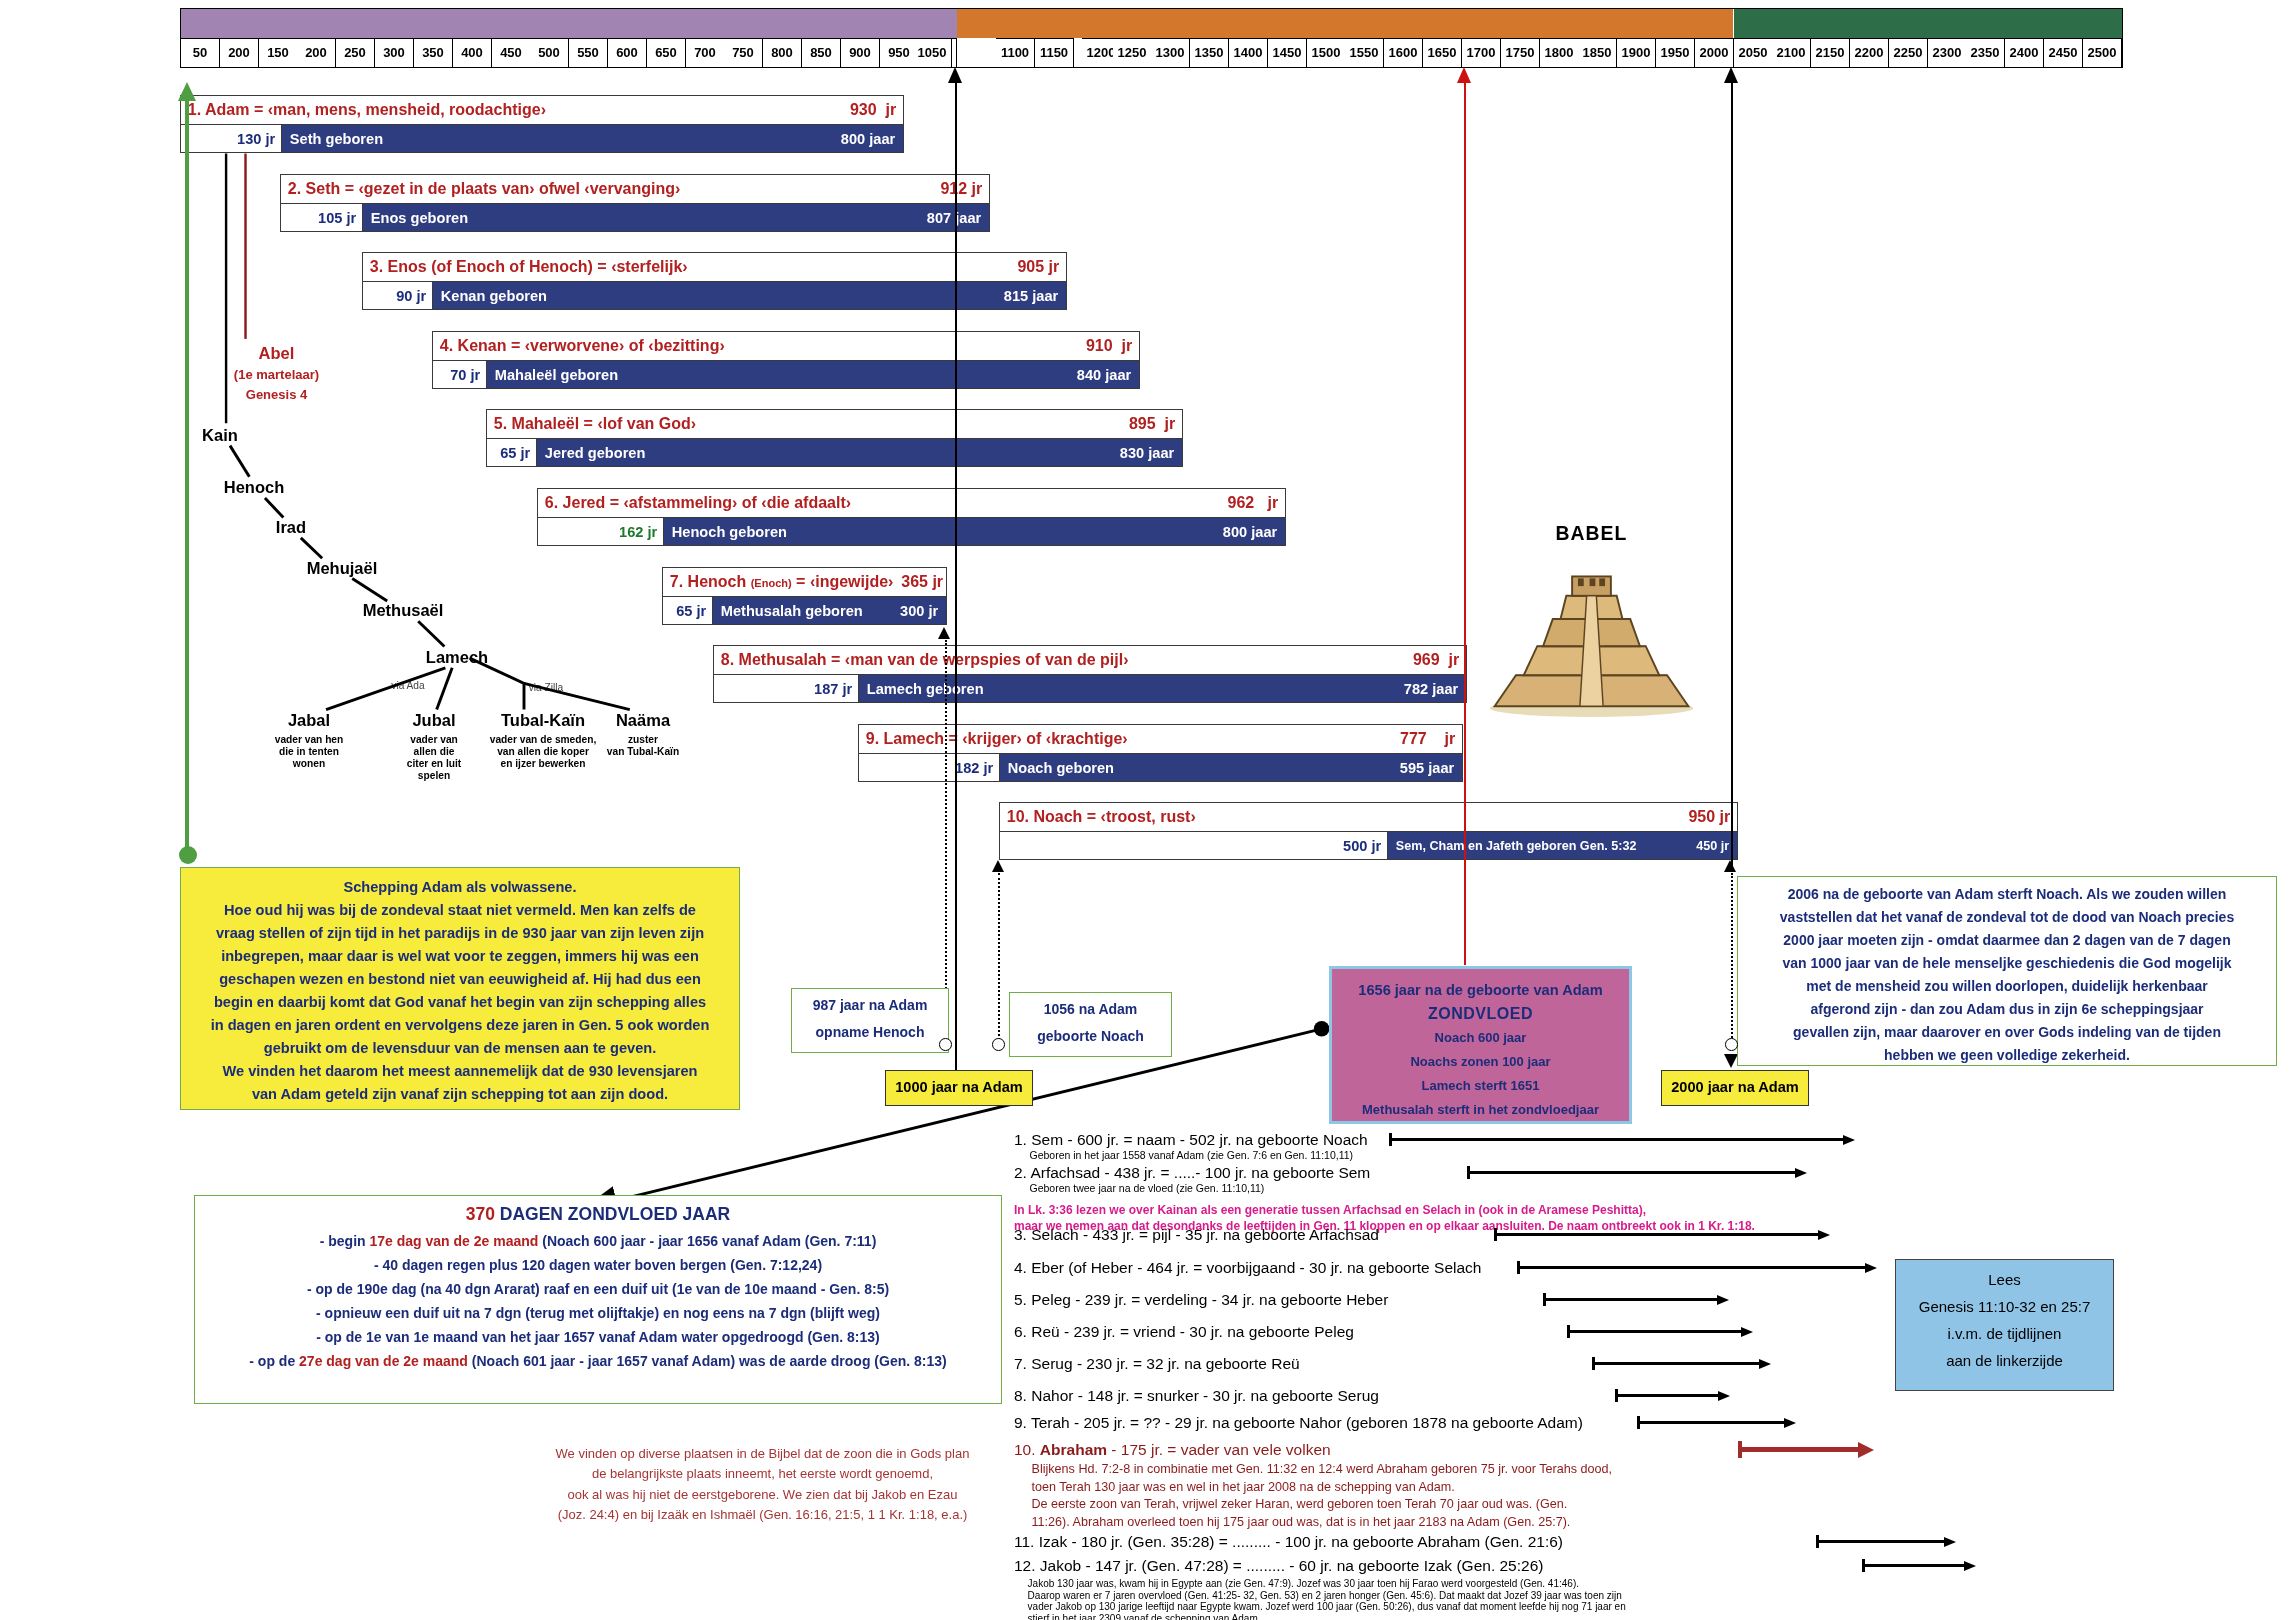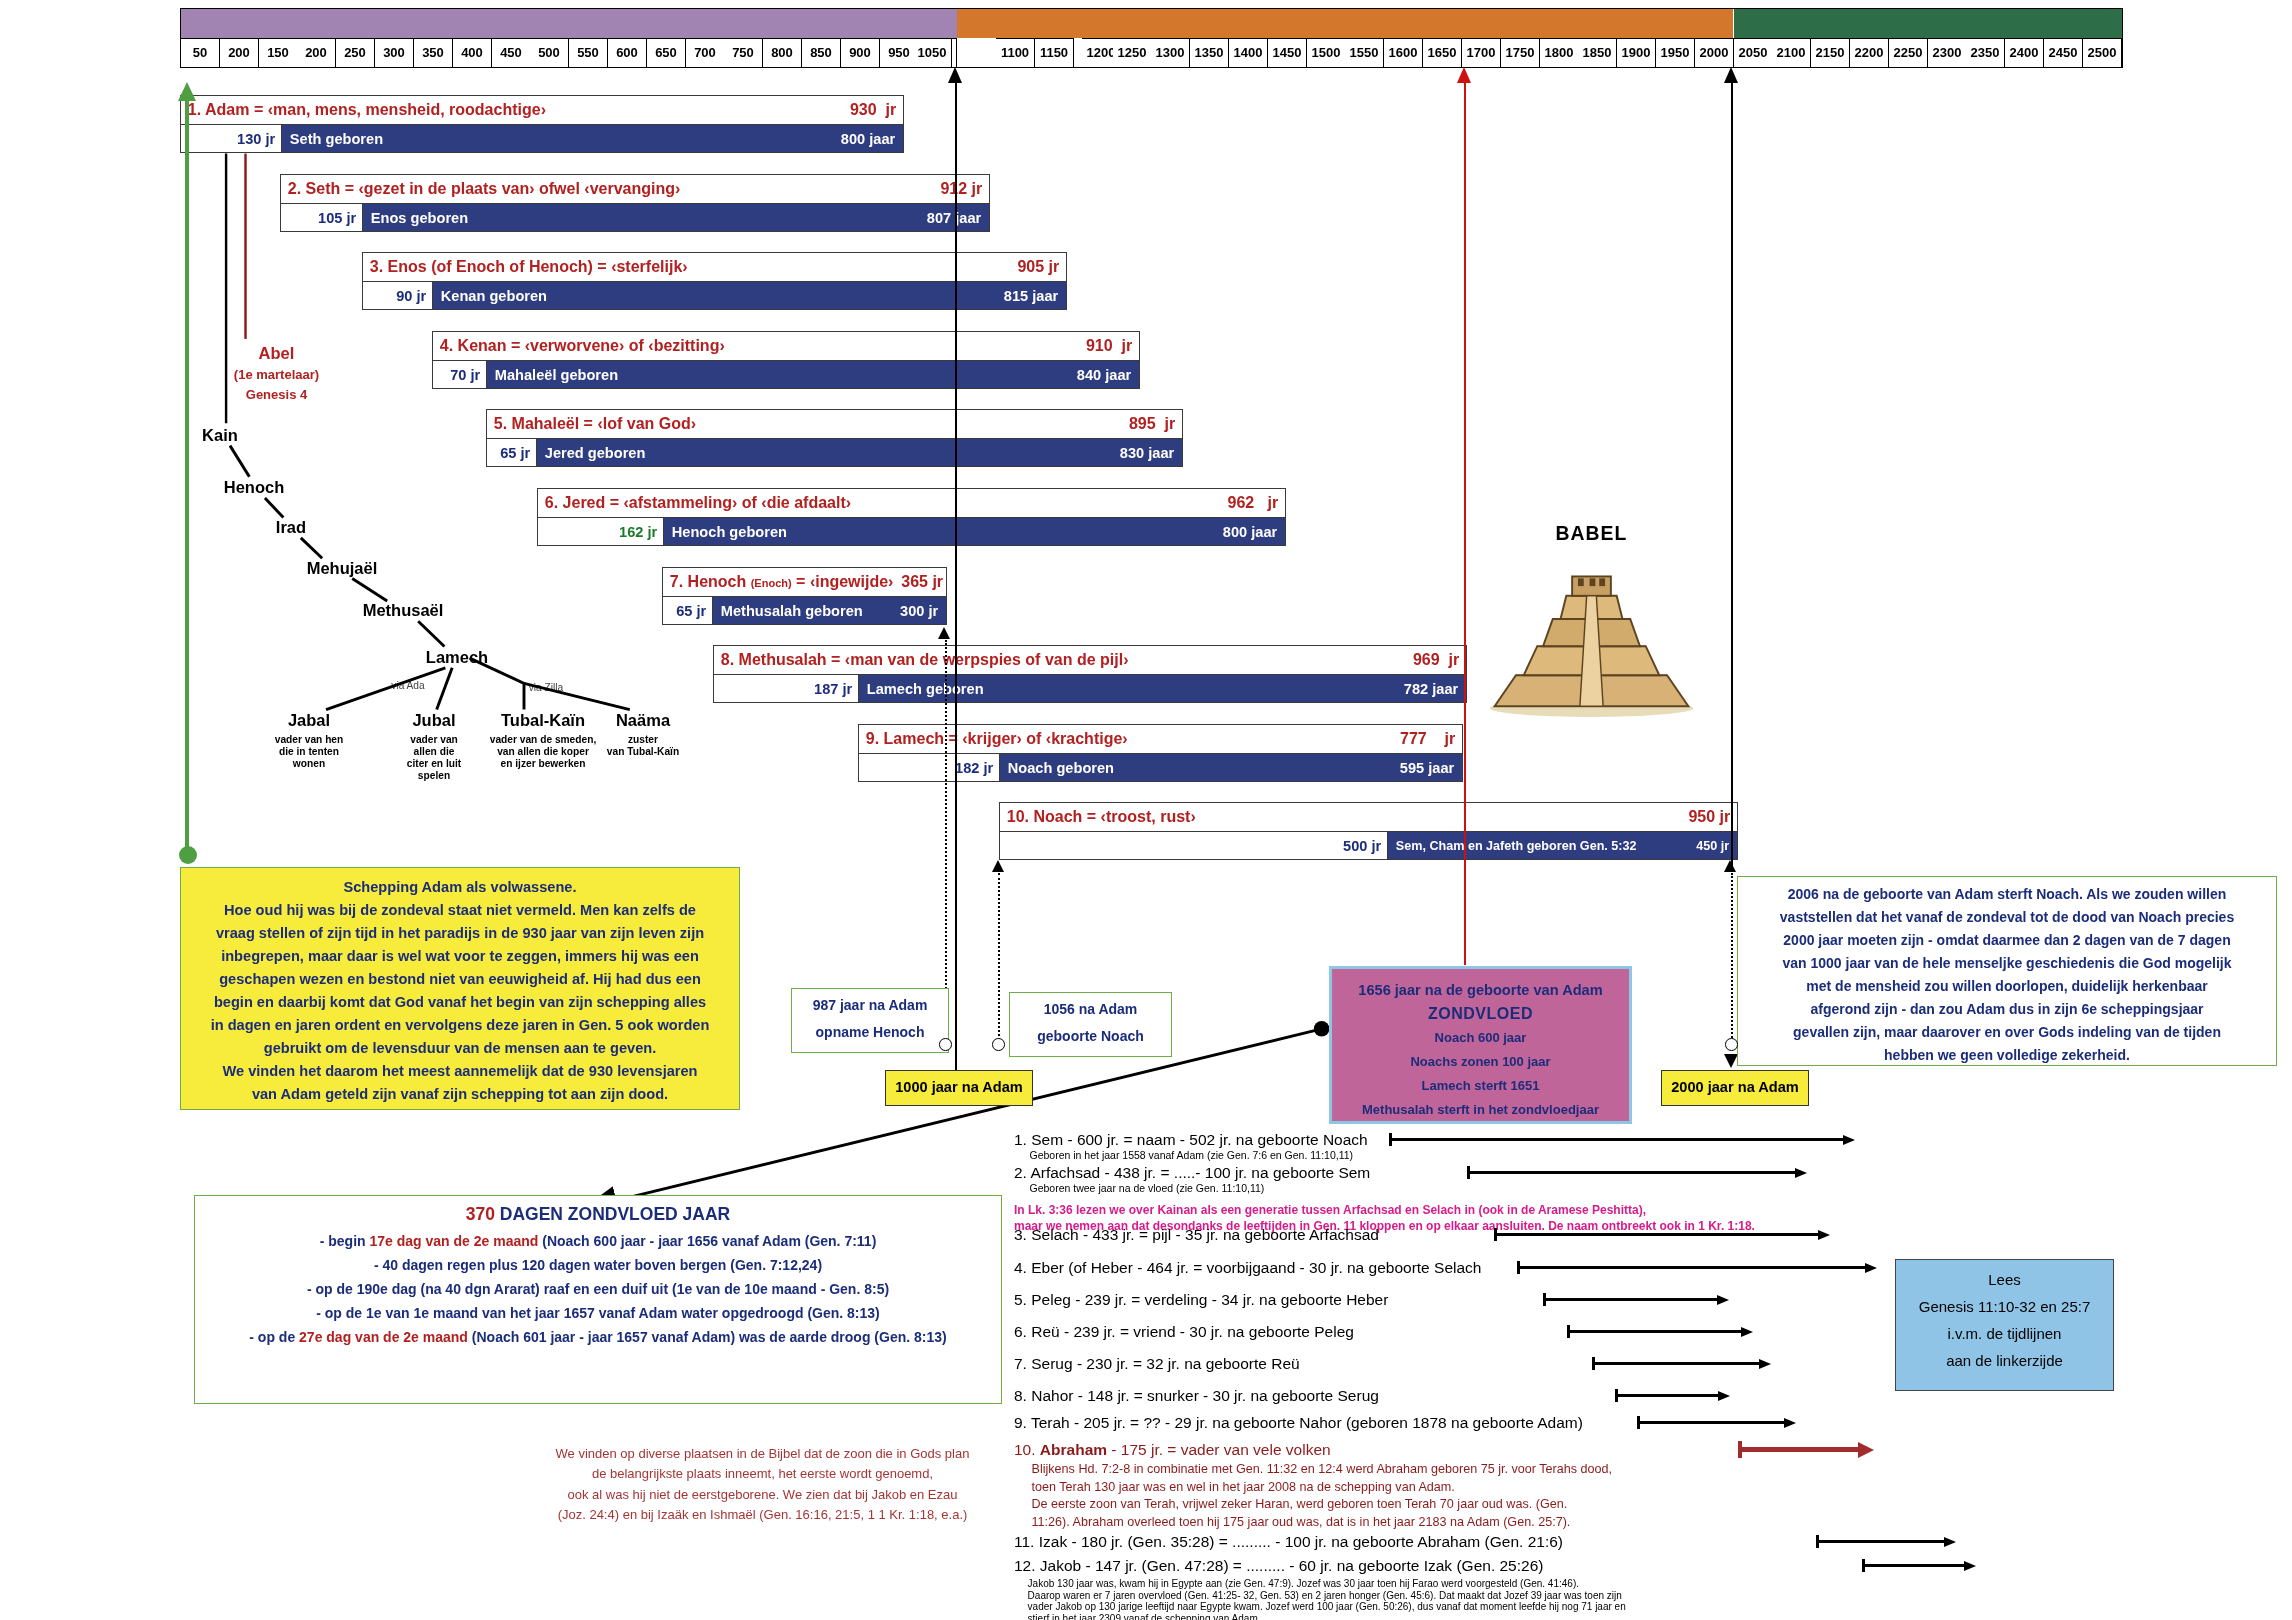--- a/index.html
+++ b/index.html
@@ -221,20 +221,21 @@
     <rect x="98" y="26" width="6" height="8" fill="#5d4420"></rect>
     <rect x="110" y="26" width="6" height="8" fill="#5d4420"></rect>
     <rect x="120" y="26" width="6" height="8" fill="#5d4420"></rect>
   </svg>
 
   <div id="flood-year-box" class="greenbox abs" style="left:194px;top:1195px;width:808px;height:209px;">
       <div class="fytitle"><span class="seg-red">370 </span><span class="seg-navy">DAGEN ZONDVLOED JAAR</span></div>
       <div class="fyline"><span class="seg-navy">- begin </span><span class="seg-red">17e dag van de 2e maand </span><span class="seg-navy">(Noach 600 jaar - jaar 1656 vanaf Adam (Gen. 7:11)</span></div>
       <div class="fyline"><span class="seg-navy">- 40 dagen regen plus 120 dagen water boven bergen (Gen. 7:12,24)</span></div>
       <div class="fyline"><span class="seg-navy">- op  de 190e dag (na 40 dgn Ararat) raaf en een duif uit (1e van de 10e maand - Gen. 8:5)</span></div>
+      <div class="fyline"><span class="seg-navy">- opnieuw een duif uit na 7 dgn (terug met olijftakje) en nog eens na 7 dgn (blijft weg)</span></div>
       <div class="fyline"><span class="seg-navy">-  op de 1e van 1e maand van het jaar 1657 vanaf Adam water opgedroogd (Gen. 8:13)</span></div>
       <div class="fyline"><span class="seg-navy">- op de </span><span class="seg-red">27e dag van de 2e maand </span><span class="seg-navy">(Noach 601 jaar - jaar 1657 vanaf Adam) was de aarde droog (Gen. 8:13)</span></div>
     </div>
 
   <div id="firstborn-note" class="abs" style="left:514px;top:1444px;width:497px;">We vinden op diverse plaatsen in de Bijbel dat de zoon die in Gods plan<br>de belangrijkste plaats inneemt, het eerste wordt genoemd,<br>ook al was hij niet de eerstgeborene. We zien dat bij Jakob en Ezau<br>(Joz. 24:4) en bij  Izaäk en Ishmaël (Gen. 16:16,  21:5, 1 1 Kr. 1:18, e.a.)</div>
 
   <div id="read-box" class="abs" style="left:1895px;top:1259px;width:219px;height:132px;">Lees<br>Genesis 11:10-32 en 25:7<br>i.v.m. de tijdlijnen<br>aan de linkerzijde</div>
 
   <div id="desc-list" class="abs" style="left:1014px;top:0;width:982px;height:1621px;">
       <div class="drow" style="top: 1130px;">

